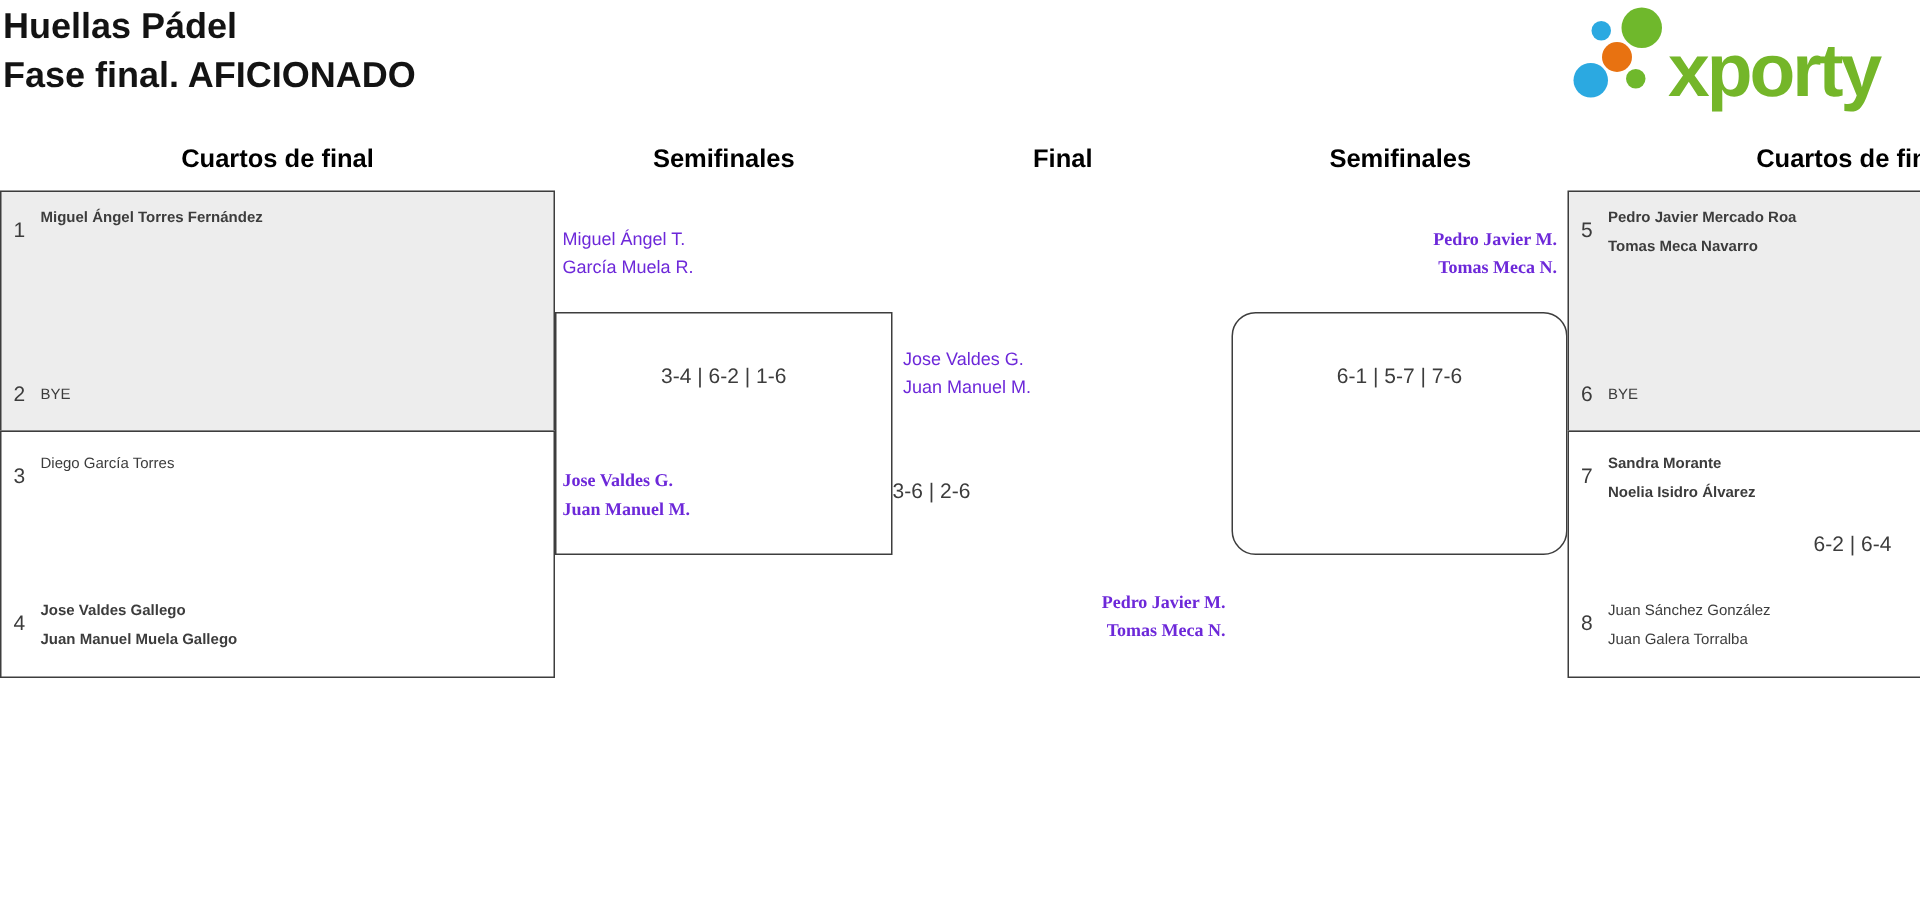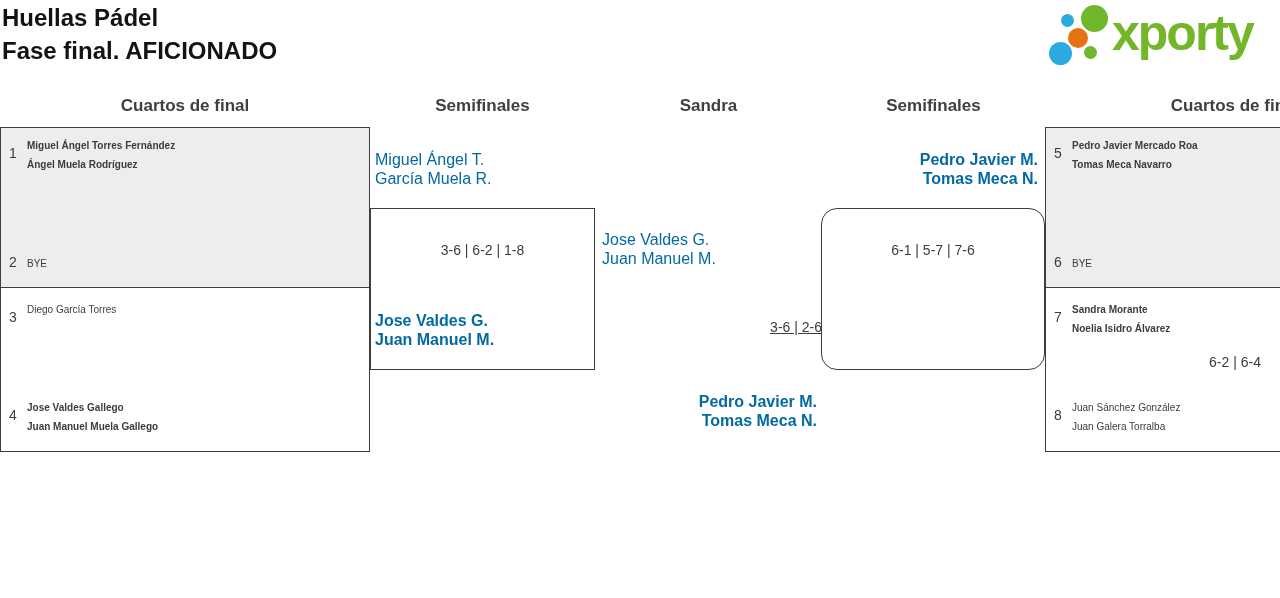--- a/index.html
+++ b/index.html
@@ -12,26 +12,26 @@
          line-height:33px;color:#131313;}
 
   
   .logo{position:absolute;left:1045px;top:0;width:235px;height:75px;cursor:pointer;}
   .dot{position:absolute;border-radius:50%;}
   .d-blue-small{left:16px;top:14px;width:13px;height:13px;background:#2ba9e1;}
   .d-green-big{left:36px;top:5px;width:27px;height:27px;background:#6fb82c;}
   .d-orange{left:23px;top:28px;width:20px;height:20px;background:#e87211;}
   .d-blue-big{left:4px;top:42px;width:23px;height:23px;background:#2ba9e1;}
   .d-green-small{left:39px;top:46px;width:13px;height:13px;background:#6fb82c;}
-  .logo-text{position:absolute;left:67px;top:4px;font-size:50px;font-weight:800;
+  .logo-text{position:absolute;left:67px;top:18px;font-size:50px;font-weight:800;
              letter-spacing:-2px;color:#74b629;}
 
   
   .round-header{position:absolute;top:96px;font-size:17px;font-weight:700;
-                color:#404040;text-align:center;white-space:nowrap;}
+                color:#000000;text-align:center;white-space:nowrap;}
   .rh1{left:0;width:370px;}
   .rh2{left:370px;width:225px;}
   .rh3{left:595px;width:227px;}
   .rh4{left:822px;width:223px;}
   .rh5{left:1045px;width:380px;}
 
   
   .box{position:absolute;box-sizing:border-box;border:1px solid #3d3d3d;background:#fff;}
   .box.gray{background:#ededed;}
   .qf-l1{left:0;top:127px;width:370px;height:161px;}
@@ -47,29 +47,29 @@
   .ta2{top:12px;} .tb2{top:110px;}
   .seed{position:absolute;left:8px;top:9px;width:16px;font-size:14px;color:#3c3c3c;}
   .team.single .seed{top:0;}
   .players{margin-left:26px;font-size:10px;line-height:19px;color:#3c3c3c;}
   .players.winner{font-weight:700;}
   .box-score{position:absolute;left:0;right:0;text-align:center;font-size:14px;color:#3c3c3c;}
   .qf-score{top:66px;}
   .sf-score{top:33px;}
 
   
-  .flabel{position:absolute;font-size:16px;line-height:19px;color:#0369a1;white-space:nowrap;}
-  .flabel.winner{font-weight:700;}
+  .flabel{position:absolute;font-size:12px;line-height:19px;color:#6d28d9;white-space:nowrap;}
+  .flabel.winner{font-weight:700;font-family:Liberation Serif, serif;}
   .sf-left-top{left:375px;top:150px;}
   .sf-left-bottom{left:375px;top:311px;}
   .sf-right-top{right:242px;top:150px;text-align:right;}
   .sf-right-bottom{right:242px;top:311px;text-align:right;}
   .final-top{left:602px;top:230px;}
   .final-score{position:absolute;left:595px;width:227px;top:319px;
-               text-align:right;font-size:14px;color:#3c3c3c;text-decoration:underline;}
+               text-align:left;font-size:14px;color:#3c3c3c;}
   .final-winner{right:463px;top:392px;text-align:right;}
 </style>
 </head>
 <body>
 
 <div class="page">
 
   <div class="title">
     <div>Huellas Pádel</div>
     <div>Fase final. AFICIONADO</div>
@@ -79,30 +79,29 @@
     <span class="dot d-blue-small"></span>
     <span class="dot d-green-big"></span>
     <span class="dot d-orange"></span>
     <span class="dot d-blue-big"></span>
     <span class="dot d-green-small"></span>
     <span class="logo-text">xporty</span>
   </div>
 
   <div class="round-header rh1">Cuartos de final</div>
   <div class="round-header rh2">Semifinales</div>
-  <div class="round-header rh3">Sandra</div>
+  <div class="round-header rh3">Final</div>
   <div class="round-header rh4">Semifinales</div>
   <div class="round-header rh5">Cuartos de final</div>
 
   <div class="box gray qf-l1">
     <div class="team ta1">
       <div class="seed">1</div>
       <div class="players winner">
         <div>Miguel Ángel Torres Fernández</div>
-        <div>Ángel Muela Rodríguez</div>
       </div>
     </div>
     <div class="team tb1 single">
       <div class="seed">2</div>
       <div class="players">
         <div>BYE</div>
       </div>
     </div>
   </div>
 
@@ -116,21 +115,21 @@
     <div class="team tb2">
       <div class="seed">4</div>
       <div class="players winner">
         <div>Jose Valdes Gallego</div>
         <div>Juan Manuel Muela Gallego</div>
       </div>
     </div>
   </div>
 
   <div class="box sf-lbox">
-    <div class="box-score sf-score">3-6 | 6-2 | 1-8</div>
+    <div class="box-score sf-score">3-4 | 6-2 | 1-6</div>
   </div>
 
   <div class="box sf-rbox">
     <div class="box-score sf-score">6-1 | 5-7 | 7-6</div>
   </div>
 
   <div class="box gray qf-r1">
     <div class="team ta1">
       <div class="seed">5</div>
       <div class="players winner">

